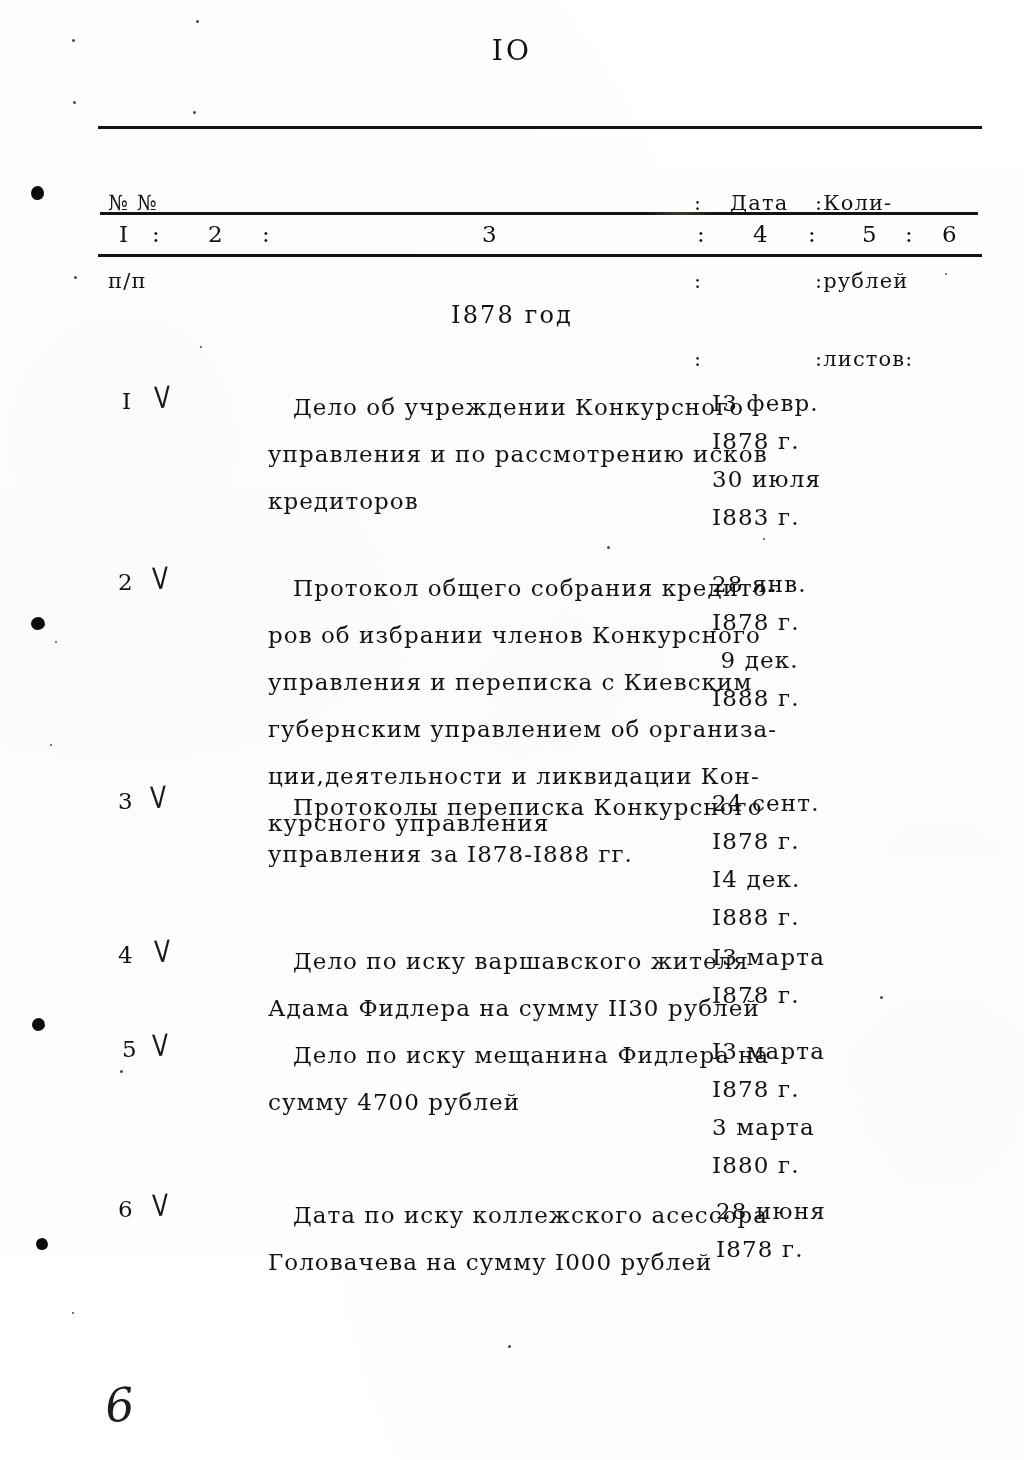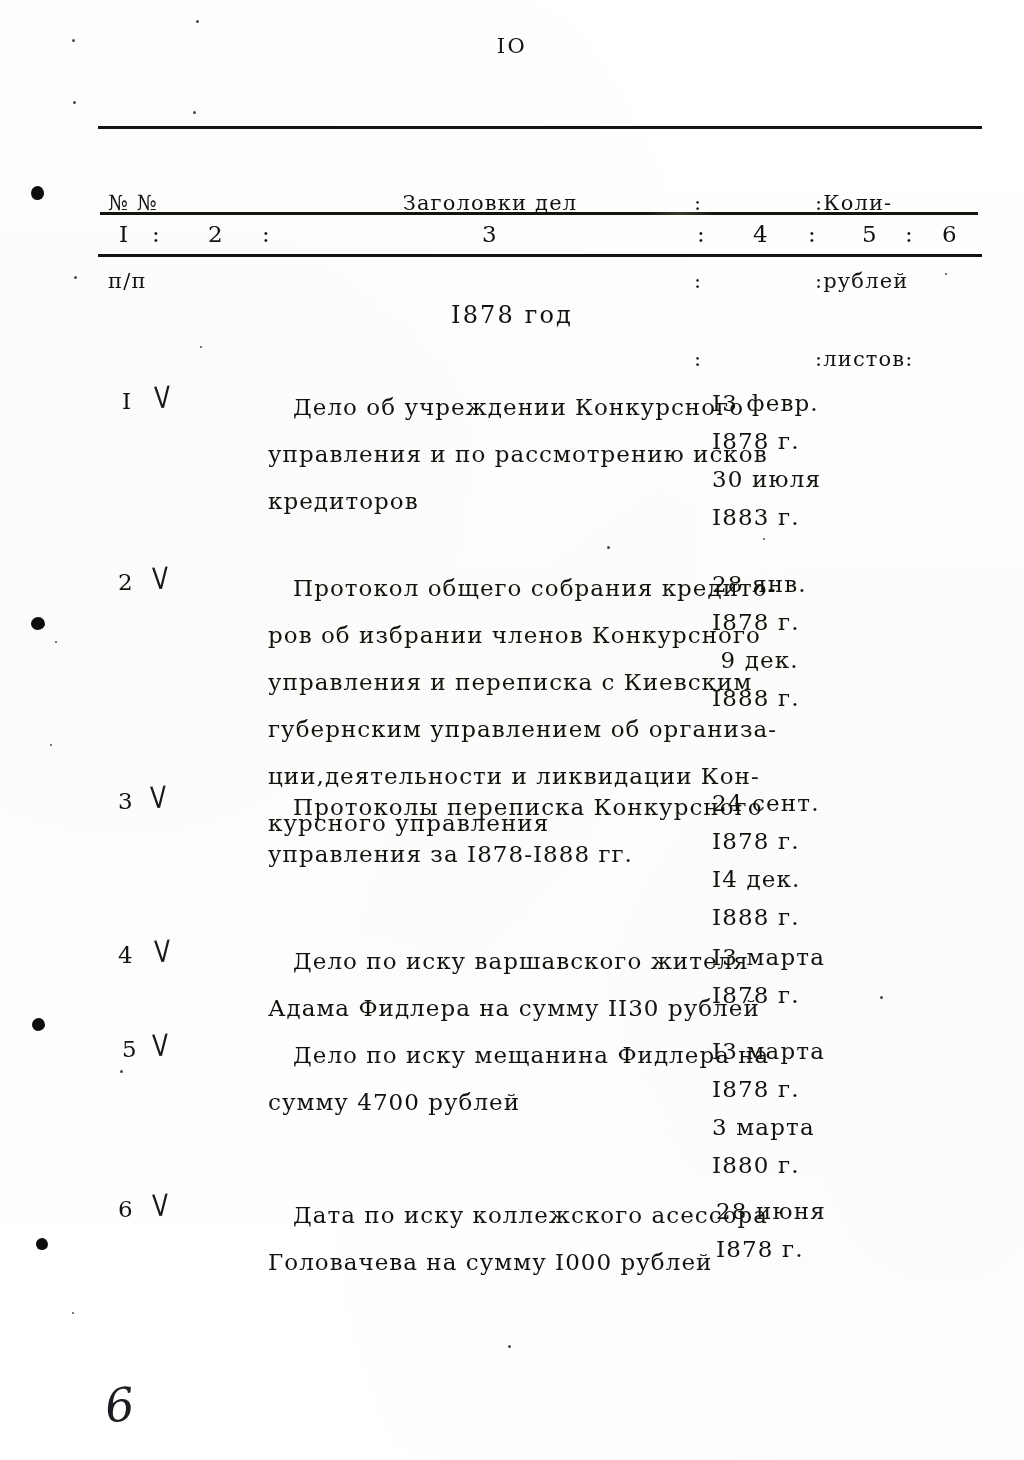--- a/index.html
+++ b/index.html
@@ -35,21 +35,21 @@
     white-space: pre;
   }
 
   
   .page-number {
     position: absolute;
     top: 34px;
     left: 0;
     width: 1024px;
     text-align: center;
-    font-size: 21px;
+    font-size: 28px;
     letter-spacing: 0.12em;
   }
 
   
   .rule {
     position: absolute;
     background: #15150f;
   }
   .rule-top    { left: 98px;  top: 126px; width: 884px; height: 3px; }
   .rule-mid    { left: 100px; top: 212px; width: 878px; height: 2.5px;
@@ -177,27 +177,27 @@
 
   <div class="rule rule-top"></div>
   <div class="rule rule-mid"></div>
   <div class="rule rule-bottom"></div>
 
   <div class="thead">
     <div class="th th-numpp typed">
       <span class="colstack">№ №</span>
       <span class="colstack">п/п</span>
     </div>
-    <div class="th th-title typed">
-      <span class="colstack">Заголовки дел</span>
-    </div>
     <div class="th th-colons-3 typed">
       <span class="colstack">:</span>
       <span class="colstack">:</span>
       <span class="colstack">:</span>
+    </div>
+    <div class="th th-date typed">
+      <span class="colstack">Дата</span>
     </div>
     <div class="th th-count typed">
       <span class="colstack">:Коли-</span>
       <span class="colstack">:рублей</span>
       <span class="colstack">:листов:</span>
     </div>
   </div>
 
   <div class="colnums">
     <span class="cn cn-1 typed">I</span>

